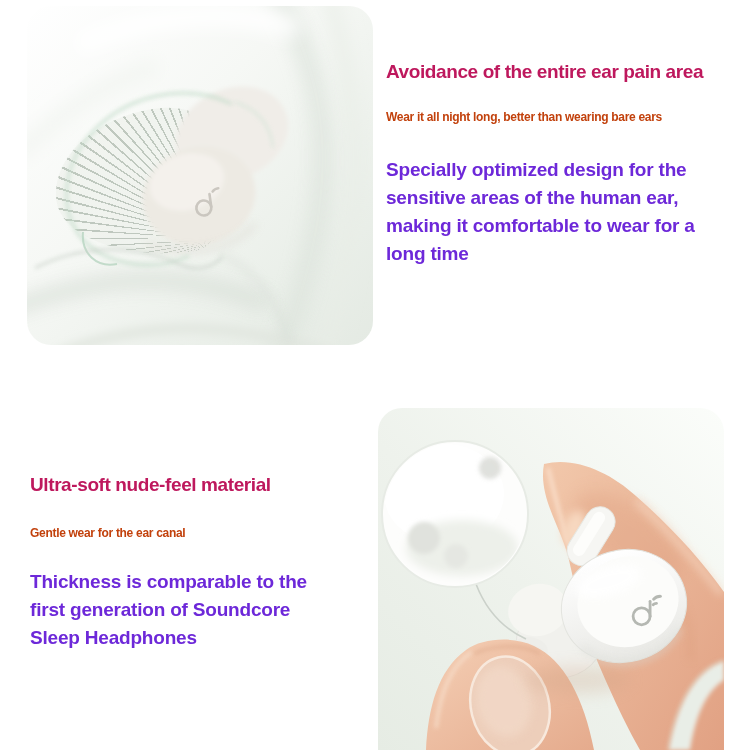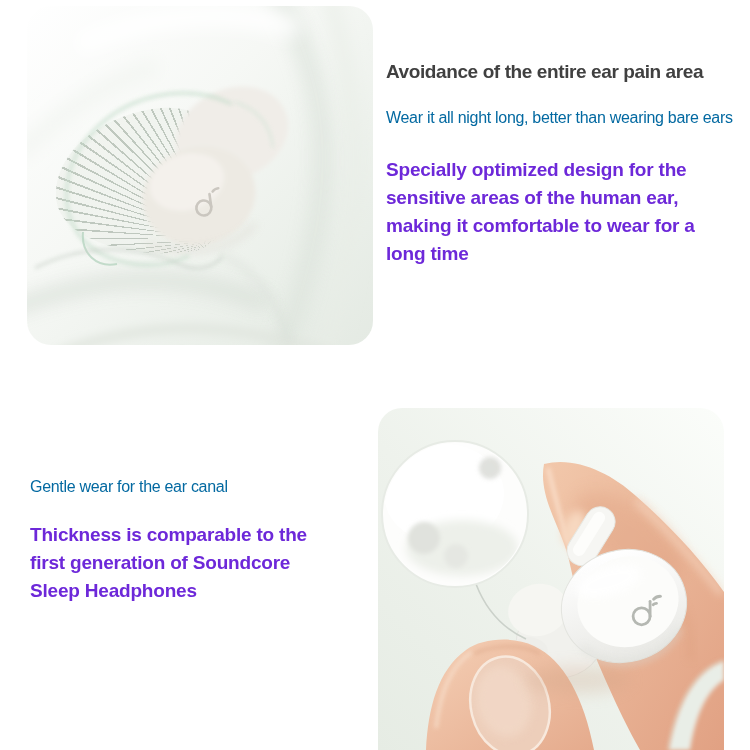--- a/index.html
+++ b/index.html
@@ -31,25 +31,25 @@
   }
   .fig2{left:378px;top:408px;width:346px;height:342px;border-radius:24px 24px 0 0;}
 
   
   .tb{position:absolute;}
   .tb1{left:386px;top:60px;width:352px;}
   .tb2{left:30px;top:473px;width:314px;}
 
   .h-green{
     margin:0 0 21px 0;font-size:19px;line-height:23px;font-weight:700;
-    color:#404040;letter-spacing:-0.4px;white-space:nowrap;
+    color:#be185d;letter-spacing:-0.4px;white-space:nowrap;
   }
   .sub{
-    margin:0 0 25px 0;font-size:16px;line-height:27px;font-weight:400;
-    color:#0369a1;letter-spacing:-0.3px;
+    margin:0 0 25px 0;font-size:12px;line-height:27px;font-weight:700;
+    color:#c2410c;letter-spacing:-0.3px;
   }
   .stat{
     margin:0 0 19px 0;font-size:21px;line-height:26px;font-weight:700;
     color:#2c672c;letter-spacing:-0.3px;padding-left:6px;
   }
   .body-text{
     margin:0;font-size:19px;line-height:28px;font-weight:700;
     color:#6d28d9;letter-spacing:-0.2px;
   }
   .tb2 .h-green{margin-bottom:24px;}
@@ -110,20 +110,21 @@
     <div class="tb tb1">
       <h2 class="h-green">Avoidance of the entire ear pain area</h2>
       <p class="sub">Wear it all night long, better than wearing bare ears</p>
       <p class="body-text">Specially optimized design for the sensitive areas of the human ear, making it comfortable to wear for a long time</p>
     </div>
   </section>
 
   <section>
 
     <div class="tb tb2">
+      <h2 class="h-green">Ultra-soft nude-feel material</h2>
       <p class="sub">Gentle wear for the ear canal</p>
       <p class="body-text">Thickness is comparable to the first generation of Soundcore Sleep Headphones</p>
     </div>
 
     <figure class="fig fig2">
       <svg width="346" height="342" viewBox="0 0 346 342">
         <defs>
           <linearGradient id="bg2" x1="1" y1="0" x2="0" y2="1">
             <stop offset="0" stop-color="#fbfdfa"></stop>
             <stop offset=".55" stop-color="#eef2ec"></stop>

